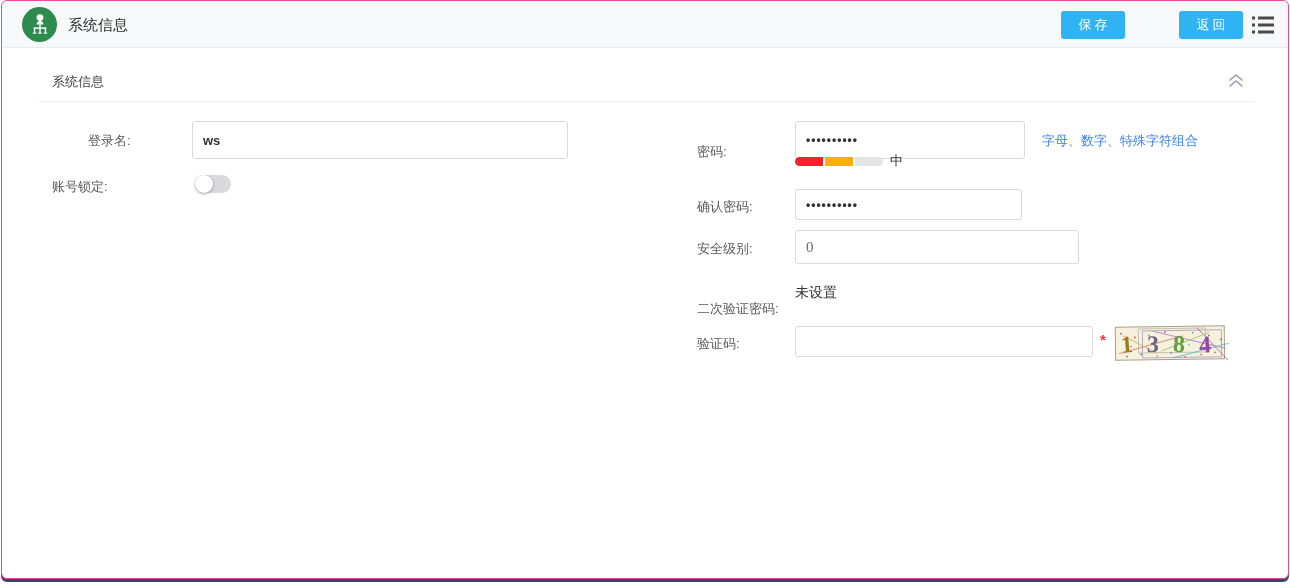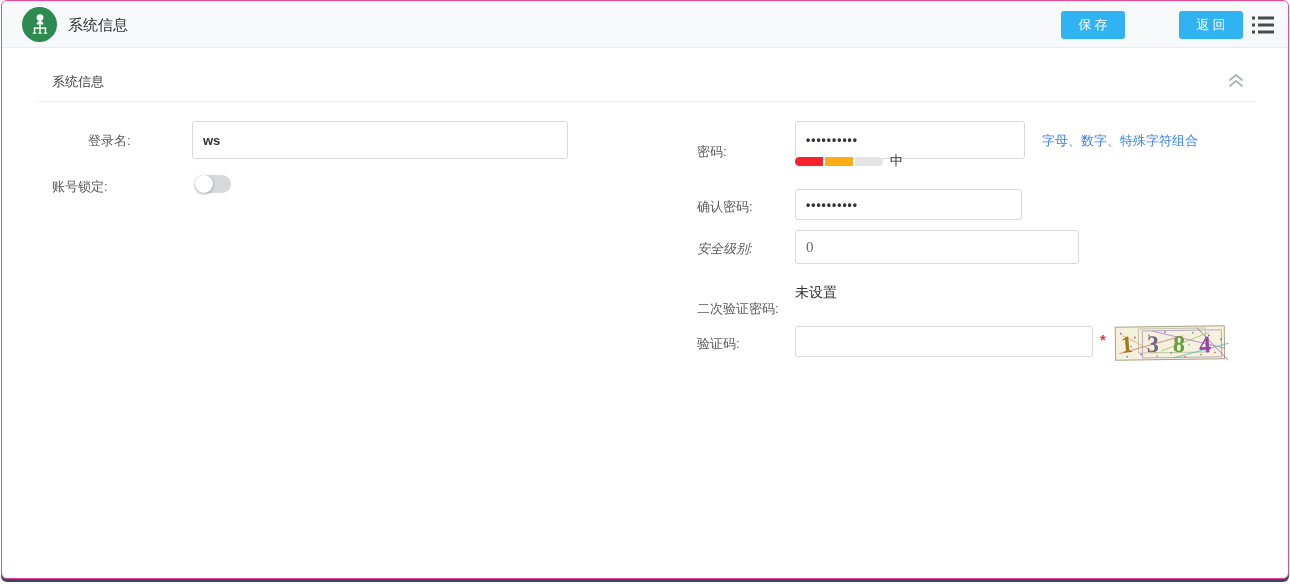--- a/index.html
+++ b/index.html
@@ -53,21 +53,21 @@
   .inp-login   { left:190px; top:120px; width:376px; height:38px; font-weight:600; }
   .inp-pwd     { left:793px; top:120px; width:230px; height:38px; font-weight:700; font-size:12px; letter-spacing:1px; }
   .inp-confirm { left:793px; top:188px; width:227px; height:31px; font-weight:700; font-size:12px; letter-spacing:1px; }
   .inp-seclvl  { left:793px; top:229px; width:284px; height:34px;
                  font-family:"Liberation Serif","DejaVu Serif",serif; font-size:15px; color:#6b6b6b; }
   .inp-captcha { left:793px; top:325px; width:298px; height:31px; }
   .lbl-login    { left:50px;  top:131px;margin-left:36px; }
   .lbl-lock     { left:50px;  top:177px; }
   .lbl-pwd      { left:695px; top:142px; }
   .lbl-confirm  { left:695px; top:197px; }
-  .lbl-seclvl   { left:695px; top:239px;font-style:italic; }
+  .lbl-seclvl   { left:695px; top:239px; }
   .lbl-second   { left:695px; top:283px;margin-top:16px; }
   .lbl-captcha  { left:695px; top:334px; }
   .pwd-hint { position:absolute; left:1040px; top:131px; font-size:13px; color:#3b82f6; }
   .second-value { position:absolute; left:793px; top:283px; font-size:14px; color:#333; }
   
   .toggle {
     position:absolute; left:193px; top:174px; width:36px; height:18px;
     background:#d7d9dc; border-radius:9px; cursor:pointer;
   }
   .toggle .knob {

